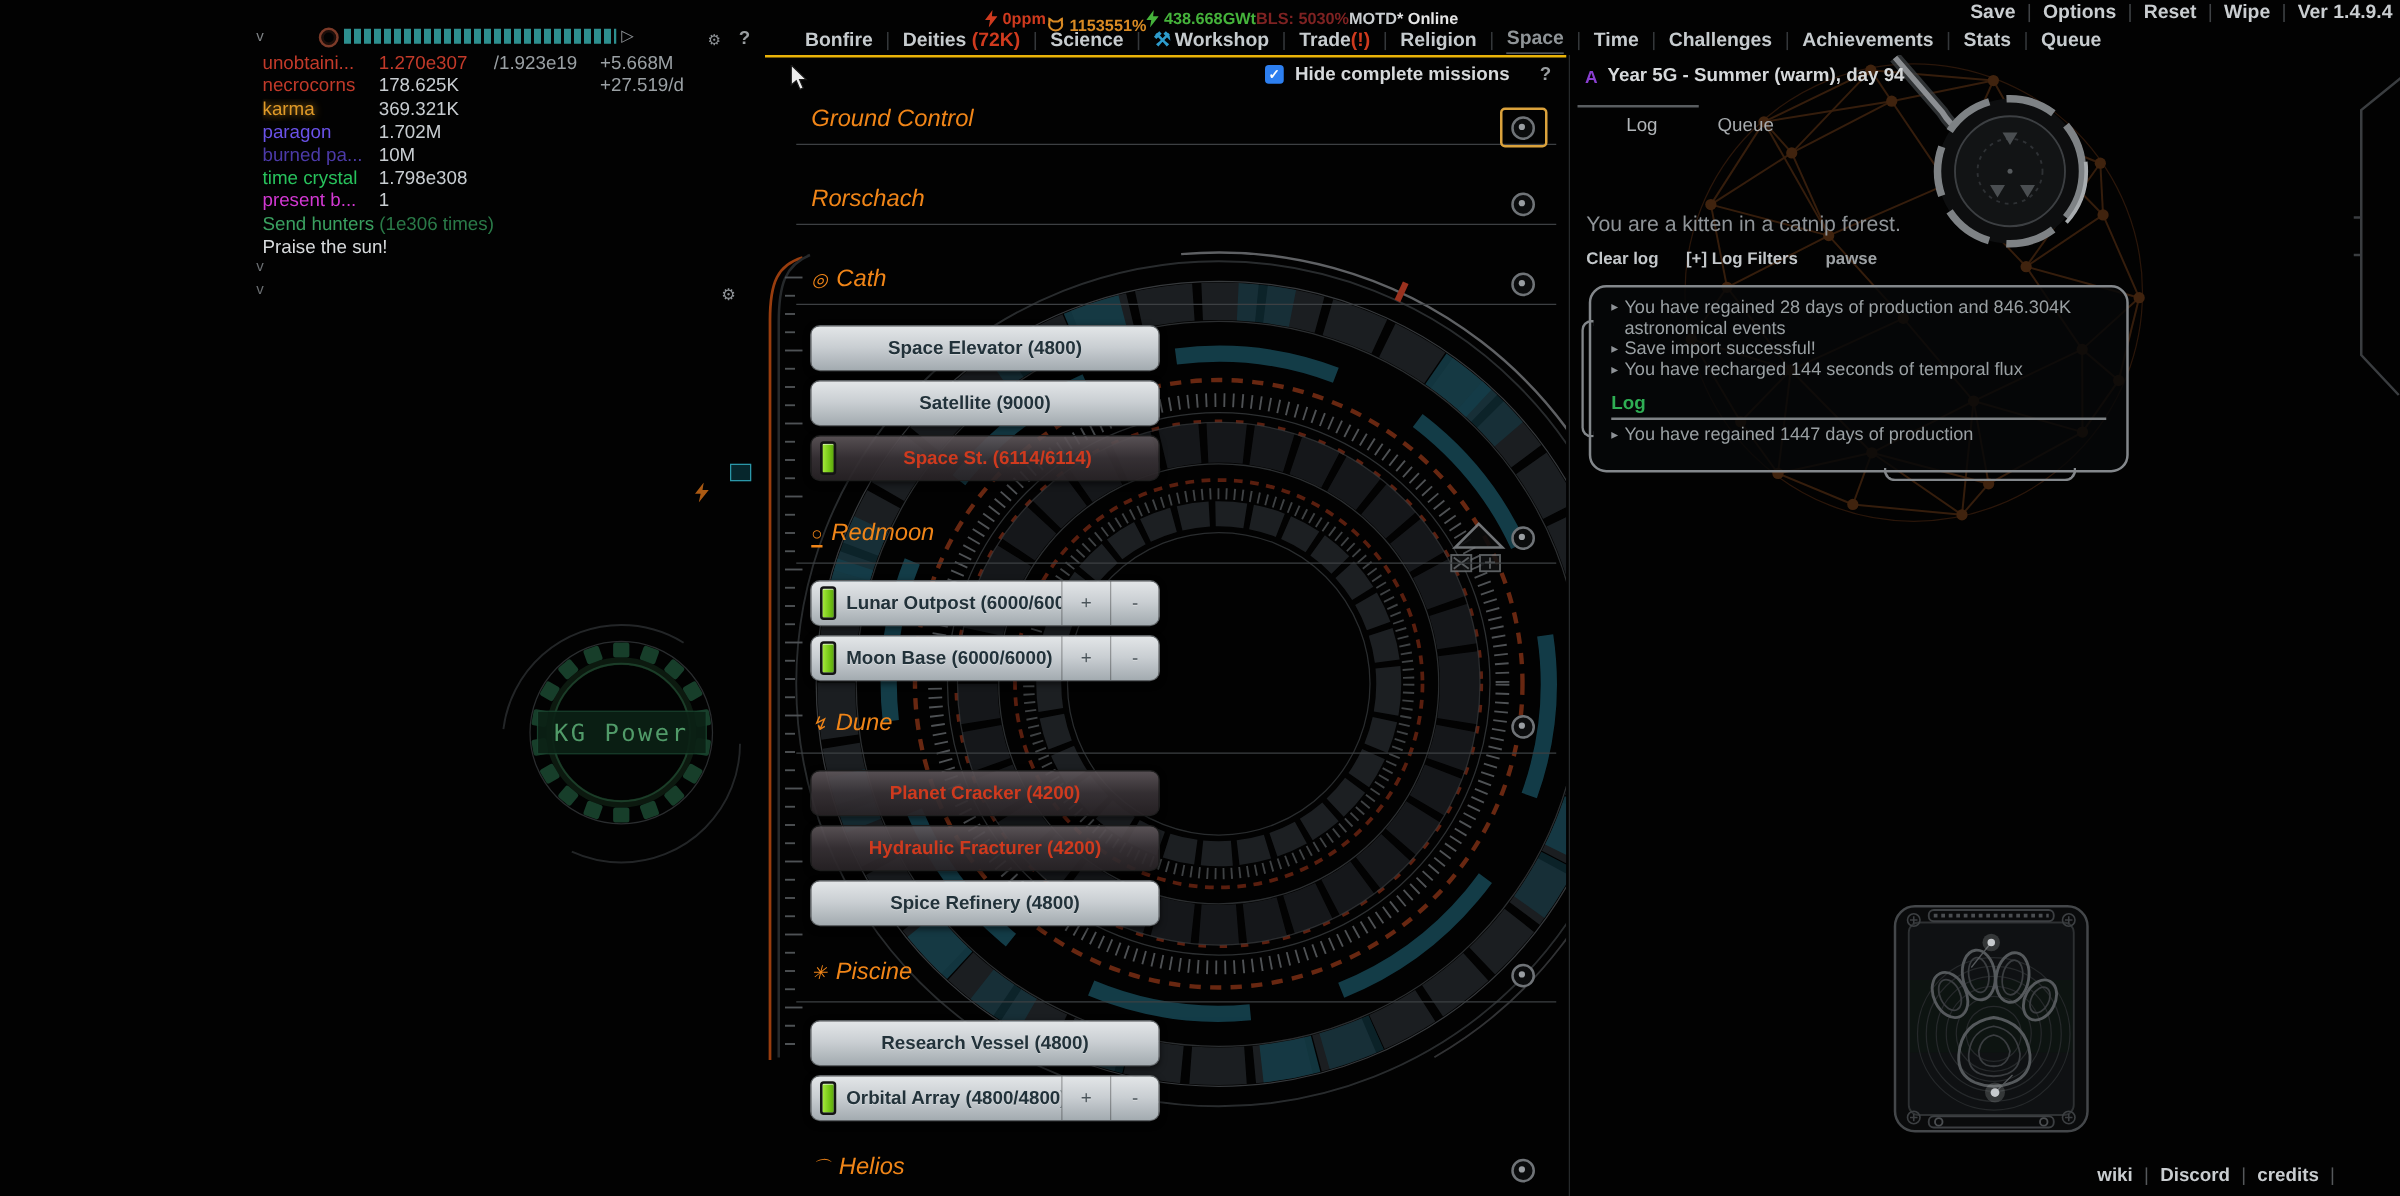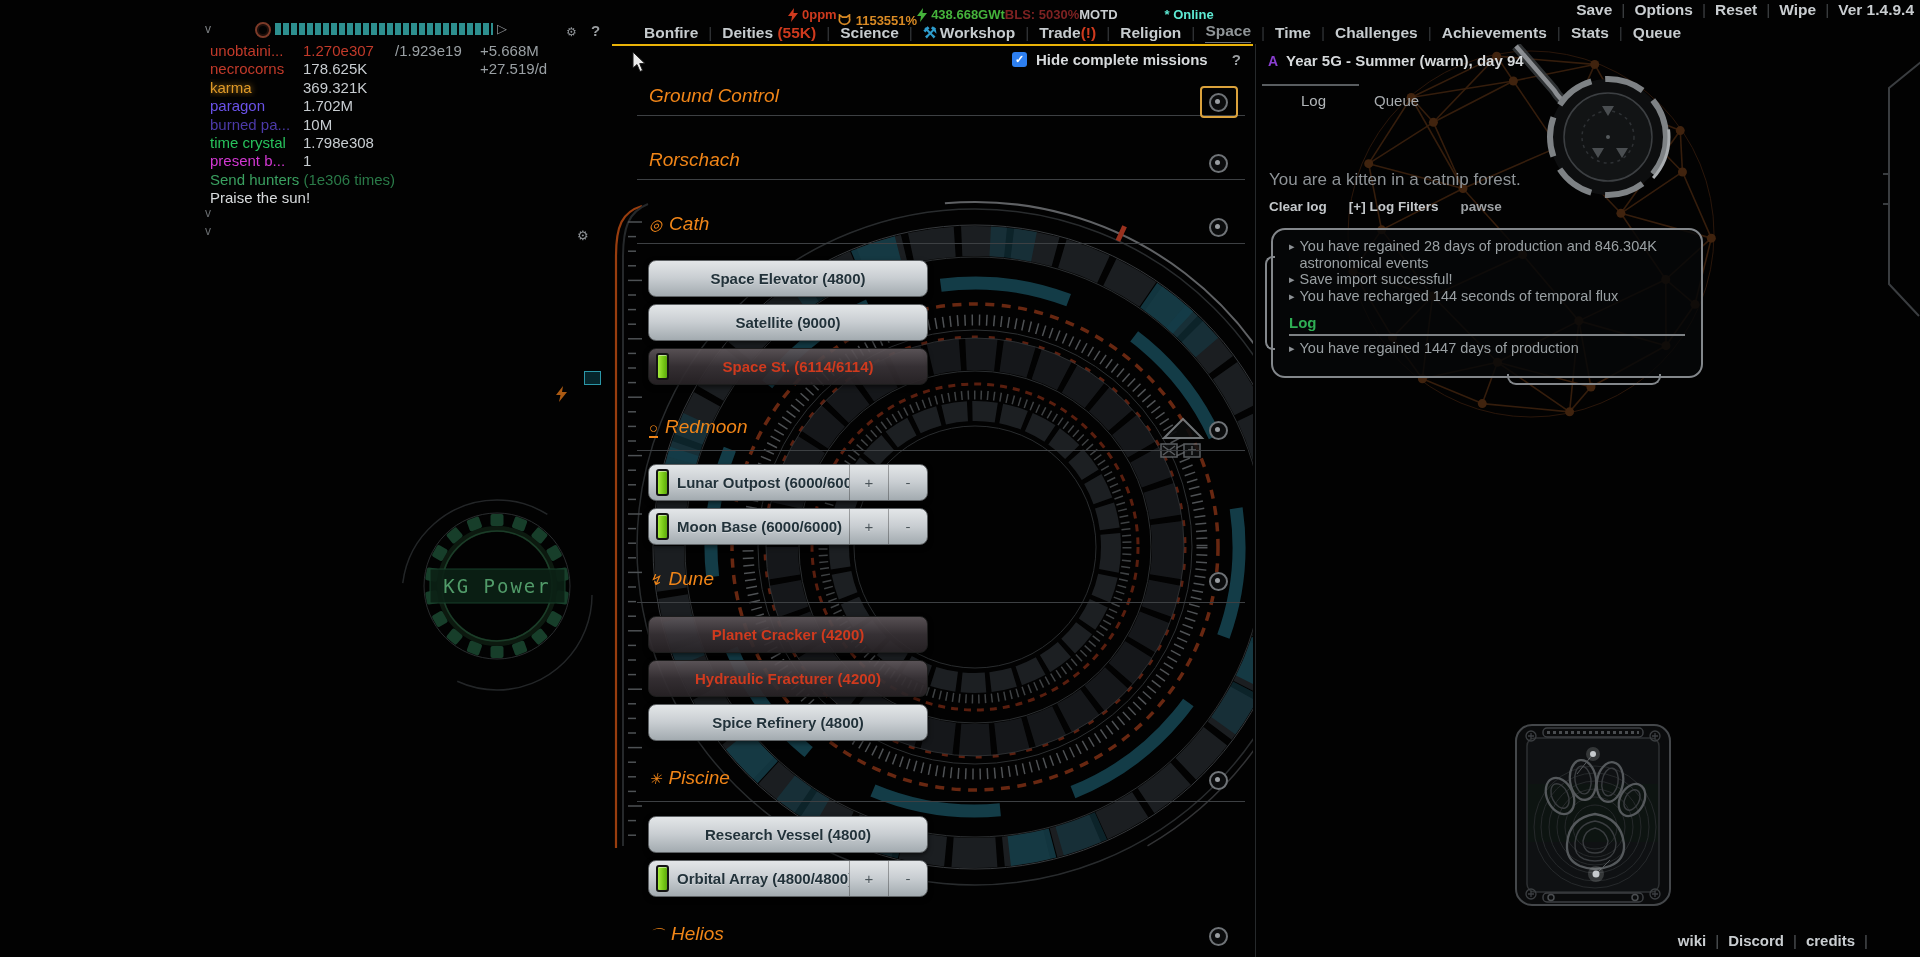--- a/index.html
+++ b/index.html
@@ -111,42 +111,42 @@
         <polygon points="6,0 0,8 4,8 3,14 10,5 5.5,5" fill="#45b33b"></polygon>
       </svg>
       <span>438.668GWt</span>
     </span>
     <span class="stat" style="color: rgb(126, 34, 34);">
       <span>BLS: 5030%</span>
     </span>
     <span class="stat" style="color: rgb(201, 205, 208);">
       <span>MOTD</span>
     </span>
-    <span class="stat" style="color: #5eead4; margin-left: 47px;">
+    <span class="stat" style="color: #e5e5e5;">
       <span>* Online</span>
     </span>
   </div>
 <div id="top-actions">
     <span>Save</span>
     <span class="ta-sep">|</span>
     <span>Options</span>
     <span class="ta-sep">|</span>
     <span>Reset</span>
     <span class="ta-sep">|</span>
     <span>Wipe</span>
     <span class="ta-sep">|</span>
     <span>Ver 1.4.9.4</span>
   </div>
 
 <span id="nav-gear">⚙</span>
 <span id="nav-help">?</span>
 <div id="tabs">
     <span class="tab"><span>Bonfire</span></span>
     <span class="tab-sep">|</span>
-    <span class="tab"><span>Deities</span><span class="badge"> (55K)</span></span>
+    <span class="tab"><span>Deities</span><span class="badge"> (72K)</span></span>
     <span class="tab-sep">|</span>
     <span class="tab"><span>Science</span></span>
     <span class="tab-sep">|</span>
     <span class="tab"><span class="wicon">⚒</span><span>Workshop</span></span>
     <span class="tab-sep">|</span>
     <span class="tab"><span>Trade</span><span class="badge">(!)</span></span>
     <span class="tab-sep">|</span>
     <span class="tab"><span>Religion</span></span>
     <span class="tab-sep">|</span>
     <span class="tab active"><span>Space</span></span>

